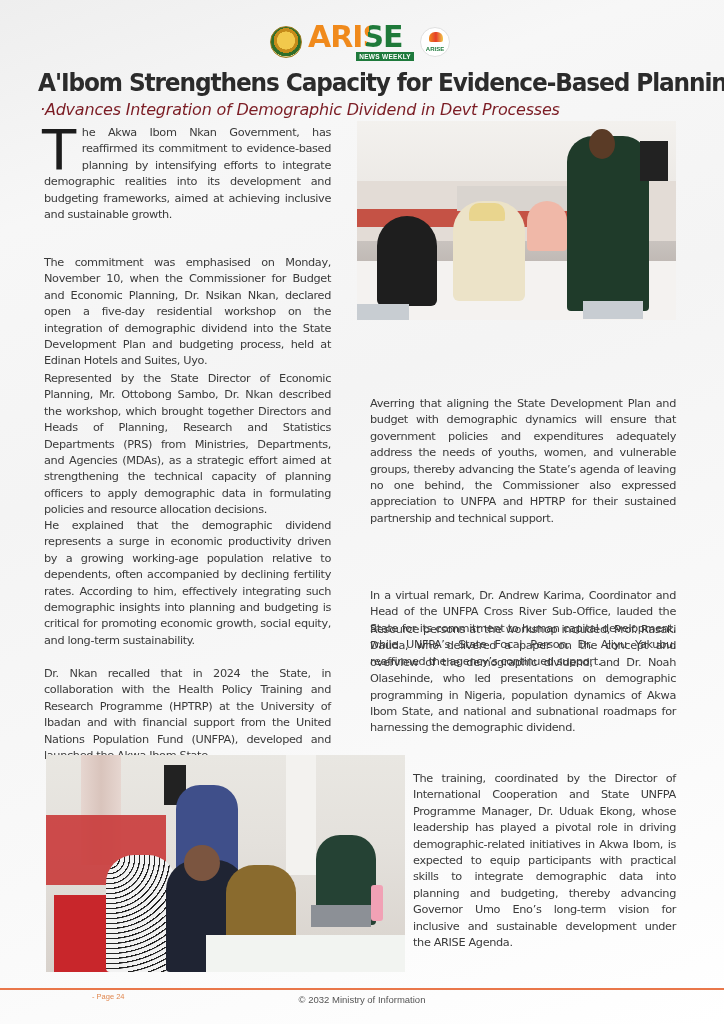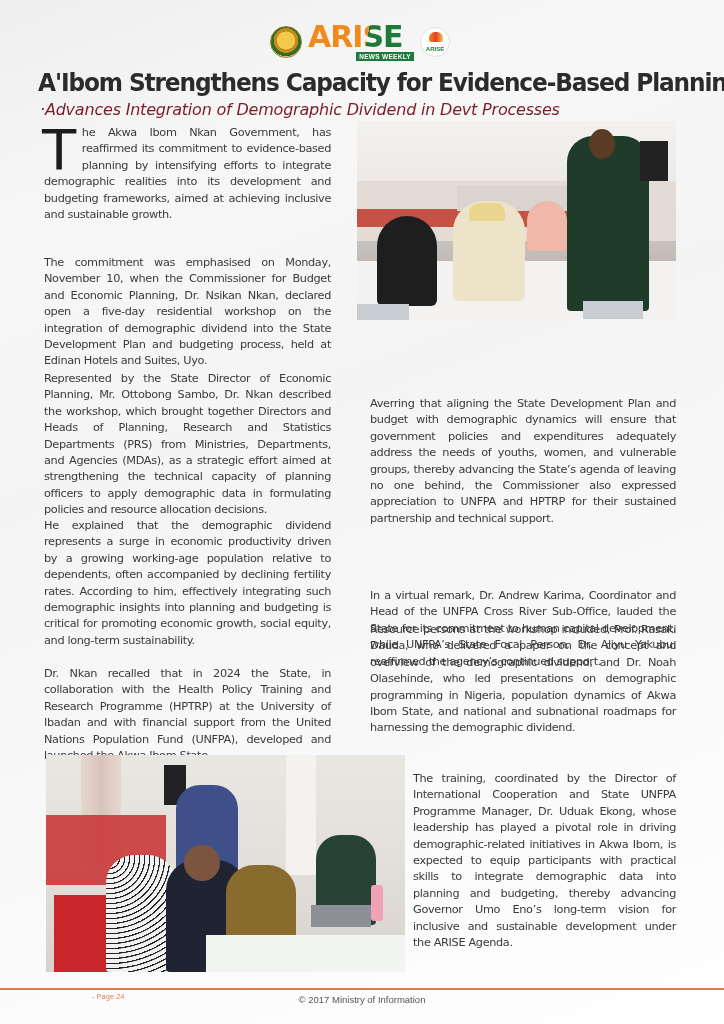--- a/index.html
+++ b/index.html
@@ -105,14 +105,14 @@
     <div class="shape" style="left:270px;top:80px;width:60px;height:90px;background:#254234;border-radius:24px 24px 4px 4px;"></div>
     <div class="shape" style="left:160px;top:180px;width:199px;height:37px;background:#f2f4f1;"></div>
     <div class="shape" style="left:265px;top:150px;width:60px;height:22px;background:#8c9096;"></div>
     <div class="shape" style="left:325px;top:130px;width:12px;height:36px;background:#f1a1b5;border-radius:3px;"></div>
   </div>
 
   <div class="p" style="left:413px;top:771px;width:263px;">The training, coordinated by the Director of International Cooperation and State UNFPA Programme Manager, Dr. Uduak Ekong, whose leadership has played a pivotal role in driving demographic-related initiatives in Akwa Ibom, is expected to equip participants with practical skills to integrate demographic data into planning and budgeting, thereby advancing Governor Umo Eno’s long-term vision for inclusive and sustainable development under the ARISE Agenda.</div>
 
   <div class="footer-line"></div>
   <div class="page-num">- Page 24</div>
-  <div class="copyright">© 2017 Ministry of Information</div>
+  <div class="copyright">© 2032 Ministry of Information</div>
 </div>
 
 </body></html>

